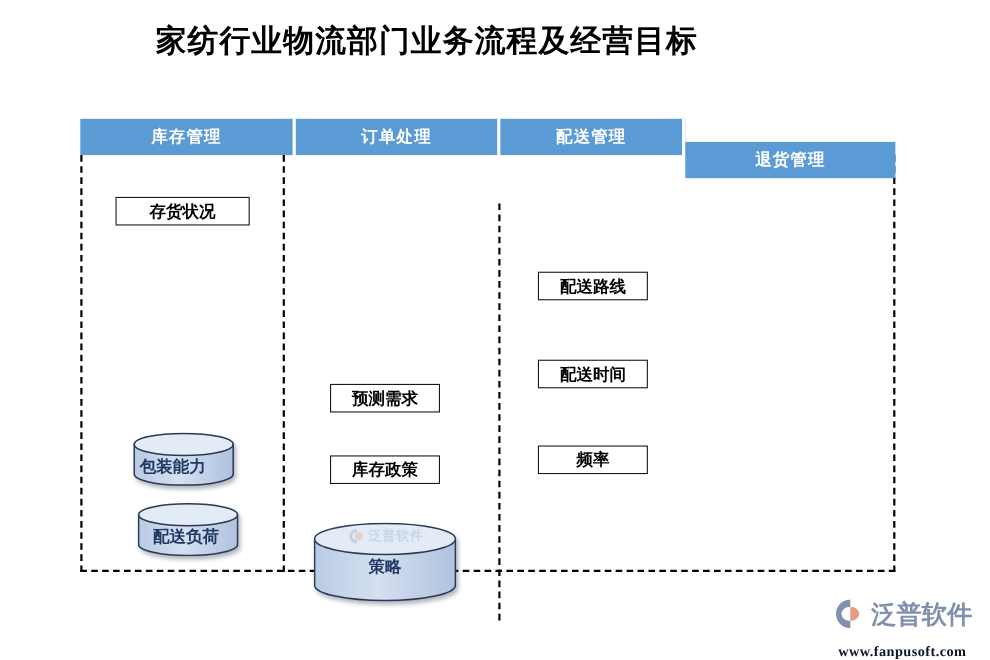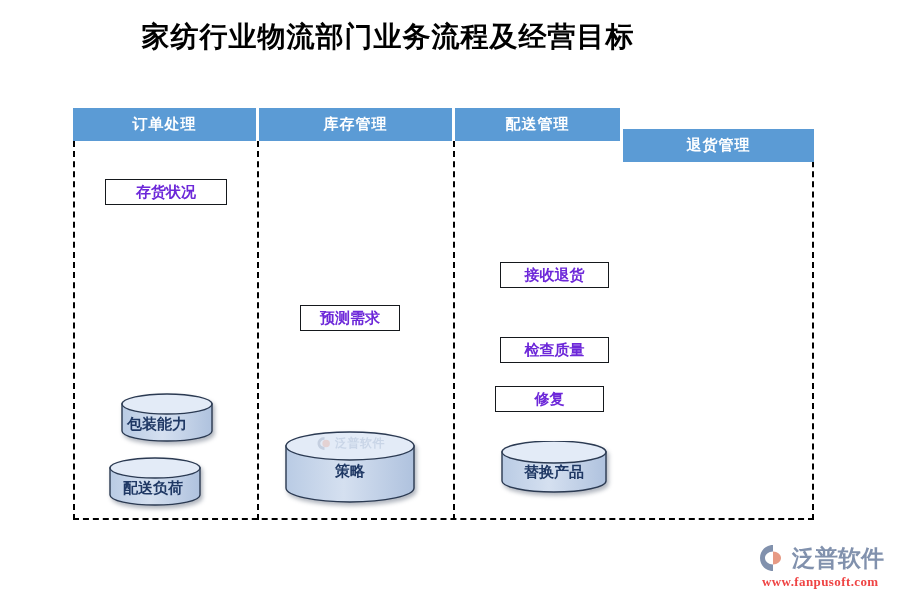--- a/index.html
+++ b/index.html
@@ -95,21 +95,21 @@
 
   
   .node {
     position: absolute;
     box-sizing: border-box;
     display: flex;
     align-items: center;
     justify-content: center;
     font-size: 15px;
     font-weight: bold;
-    color: #6d28d9;
+    color: #000000;
     white-space: nowrap;
   }
   .node.rect {
     border: 1.3px solid #15181c;
     background: #ffffff;
     height: 26px;
   }
 
   
   .cyl {
@@ -173,39 +173,39 @@
     font-size: 23px;
     font-weight: bold;
     color: #8191ad;
     letter-spacing: 0px;
     font-family: "Liberation Sans", sans-serif;
     line-height: 26px;
   }
   .brand-url {
     font-size: 13px;
     font-weight: bold;
-    color: #ef4444;
+    color: #0f172a;
     font-family: "Liberation Serif", serif;
     letter-spacing: 0.4px;
-    margin-top: 1px;
+    margin-top: 11px;
     padding-left: 2px;
   }
 </style>
 </head>
 <body>
 
 <div class="page-title">家纺行业物流部门业务流程及经营目标</div>
 
 <div class="diagram">
 
   <div class="frame-body"></div>
 
   <div class="header-row">
+    <div class="col-header" style="width:196px;">库存管理</div>
     <div class="col-header" style="width:186px;">订单处理</div>
-    <div class="col-header" style="width:196px;">库存管理</div>
     <div class="col-header" style="width:168px;font-family:Liberation Mono, monospace;">配送管理</div>
     <div class="col-header" style="width:191px;">退货管理</div>
   </div>
 
   <div class="columns">
 
     <div class="column" style="width:186px;">
 
       <div class="node rect" style="left:32px; top:38px; width:122px;">存货状况</div>
 
@@ -219,33 +219,34 @@
               <stop offset="45%" stop-color="#D5E0F0"></stop>
               <stop offset="100%" stop-color="#AFC2DE"></stop>
             </linearGradient>
           </defs>
           <path d="M1,11 L1,38 A45,10 0 0 0 91,38 L91,11 Z" fill="url(#cg1)" stroke="#2b3a52" stroke-width="1.4"></path>
           <ellipse cx="46" cy="11" rx="45" ry="10" fill="#E3EBF7" stroke="#2b3a52" stroke-width="1.4"></ellipse>
         </svg>
         <div class="cyl-label" style="top:22px;">包装能力</div>
       </div>
 
-      <div class="cyl" style="left:36px; top:316px; width:88px; height:49px;">
+      <div class="cyl" style="left:52px; top:316px; width:88px; height:49px;">
         <svg width="92" height="49" viewBox="0 0 92 49">
           <path d="M1,11 L1,38 A45,10 0 0 0 91,38 L91,11 Z" fill="url(#cg1)" stroke="#2b3a52" stroke-width="1.4"></path>
           <ellipse cx="46" cy="11" rx="45" ry="10" fill="#E3EBF7" stroke="#2b3a52" stroke-width="1.4"></ellipse>
         </svg>
         <div class="cyl-label" style="top:22px;">配送负荷</div>
       </div>
     </div>
 
-    <div class="column" style="width:196px;">
+    <div class="column" style="width:196px;margin-top:44px;">
 
       <div class="node rect" style="left:41px; top:164px; width:100px;">预测需求</div>
 
+      <div class="node rect" style="left:41px; top:229px; width:100px;">库存政策</div>
 
       <div class="cyl" style="left:26px; top:290px; width:130px; height:73px;">
         <svg width="130" height="73" viewBox="0 0 130 73">
           <defs>
             <linearGradient id="cg2" x1="0" y1="0" x2="1" y2="0">
               <stop offset="0%" stop-color="#B9CBE4"></stop>
               <stop offset="45%" stop-color="#D5E0F0"></stop>
               <stop offset="100%" stop-color="#AFC2DE"></stop>
             </linearGradient>
           </defs>
@@ -258,44 +259,29 @@
               <path d="M14,1 C6,1 1,7 1,13 C1,19 6,25 14,25 L14,19 C9,19 6,16 6,13 C6,10 9,6 14,6 Z" fill="#8191ad"></path>
               <circle cx="17" cy="13" r="7" fill="#e79a84"></circle>
             </svg>
           </span>
           <span class="wm-text">泛普软件</span>
         </div>
         <div class="cyl-label" style="top:31px;text-align:center;">策略</div>
       </div>
     </div>
 
-
-    <div class="column" style="width:191px;">
-
-      <div class="node rect" style="left:45px; top:121px; width:109px;">接收退货</div>
-
-      <div class="node rect" style="left:45px; top:196px; width:109px;">检查质量</div>
-
-      <div class="node rect" style="left:40px; top:245px; width:109px;">修复</div>
-
-      <div class="cyl" style="left:46px; top:300px; width:106px; height:52px;">
-        <svg width="106" height="52" viewBox="0 0 106 52">
-          <defs>
-            <linearGradient id="cg3" x1="0" y1="0" x2="1" y2="0">
-              <stop offset="0%" stop-color="#B9CBE4"></stop>
-              <stop offset="45%" stop-color="#D5E0F0"></stop>
-              <stop offset="100%" stop-color="#AFC2DE"></stop>
-            </linearGradient>
-          </defs>
-          <path d="M1,11 L1,40 A52,11 0 0 0 105,40 L105,11 Z" fill="url(#cg3)" stroke="#2b3a52" stroke-width="1.4"></path>
-          <ellipse cx="53" cy="11" rx="52" ry="11" fill="#E3EBF7" stroke="#2b3a52" stroke-width="1.4"></ellipse>
-        </svg>
-        <div class="cyl-label" style="top:22px;">替换产品</div>
-      </div>
+    <div class="column" style="width:168px;">
+
+      <div class="node rect" style="left:34px; top:106px; width:100px;">配送路线</div>
+
+      <div class="node rect" style="left:34px; top:186px; width:100px;">配送时间</div>
+
+      <div class="node rect" style="left:34px; top:264px; width:100px;">频率</div>
     </div>
+
 
   </div>
 </div>
 
 <div class="brand">
   <div class="brand-top">
     <span class="brand-mark">
       <svg width="28" height="26" viewBox="0 0 28 26">
         <path d="M13,0 C5.5,0 0,6 0,13 C0,20 5.5,26 13,26 L13,19.5 C8.5,19.5 5,16.5 5,13 C5,9.5 8.5,6.5 13,6.5 Z" fill="#8191ad"></path>
         <path d="M13,6.5 L13,19.5 C17.5,19.5 21,16.5 21,13 C21,9.5 17.5,6.5 13,6.5 Z" fill="#e79a84"></path>

